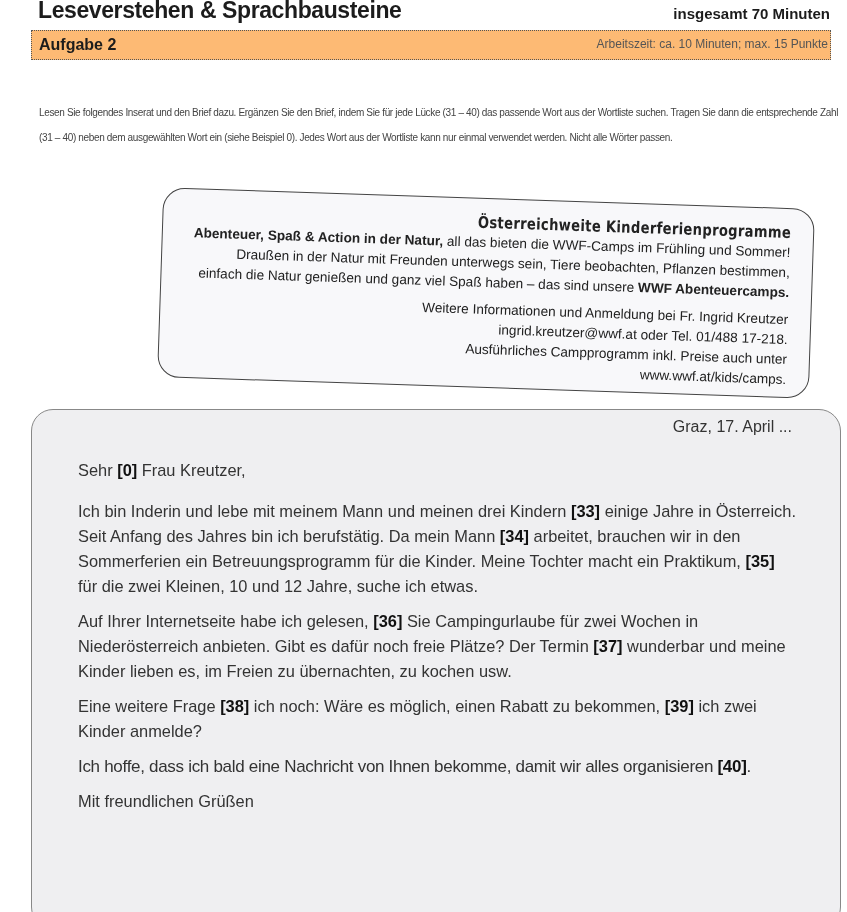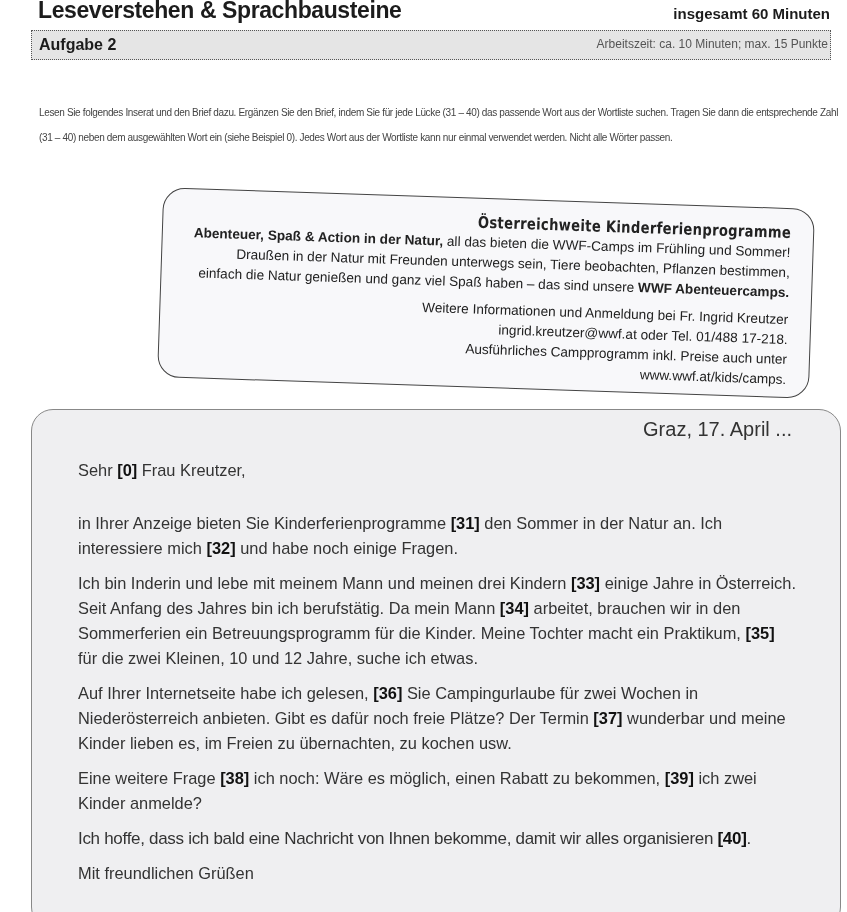--- a/index.html
+++ b/index.html
@@ -12,21 +12,21 @@
     position:absolute; left:38px; top:-3px;
     font-size:23px; font-weight:bold; color:#1c1c1c; letter-spacing:-0.4px;
     font-family:"Liberation Sans", sans-serif;
   }
   .header-total {
     position:absolute; right:17px; top:5px;
     font-size:15px; font-weight:bold; color:#1c1c1c;
   }
   .task-bar {
     position:absolute; left:31px; top:30px; width:800px; height:30px;
-    background:#e5e5e5; border:1px dotted #555; box-sizing:border-box;
+    background:#fdba74; border:1px dotted #555; box-sizing:border-box;
   }
   .task-label {
     position:absolute; left:7px; top:5px; font-size:16px; font-weight:bold; color:#1c1c1c;
   }
   .task-info {
     position:absolute; right:2px; top:6px; font-size:12px; color:#555;
   }
   .instructions {
     position:absolute; left:39px; top:100px; width:805px;
     font-size:10px; line-height:25px; color:#444; letter-spacing:-0.35px;
@@ -43,37 +43,37 @@
     font-family:"DejaVu Sans", sans-serif; transform:scaleX(0.82); transform-origin:right;
   }
   .ad-line { font-size:13.6px; line-height:20px; }
   .ad-line b { font-weight:bold; }
   .ad-contact { margin-top:7px; }
   .letter {
     position:absolute; left:31px; top:409px; width:810px; height:520px;
     background:#efeff1; border:1.2px solid #888; border-radius:22px; box-sizing:border-box;
   }
   .letter-date {
-    position:absolute; right:48px; top:8px; font-size:20px; color:#333;
+    position:absolute; right:48px; top:8px; font-size:16px; color:#333;
   }
   .letter-body {
     position:absolute; left:46px; top:48px; width:720px;
     font-size:16.4px; line-height:25px; color:#333;
   }
   .letter-body p { margin:0 0 10px 0; }
-  .letter-body .salutation { margin-bottom:28px; }
+  .letter-body .salutation { margin-bottom:16px; }
   .gap { font-weight:bold; color:#111; }
   .small-para { font-size:17px; letter-spacing:-0.3px; }
 </style>
 </head>
 <body>
 
 <div>
   <div class="header-title">Leseverstehen &amp; Sprachbausteine</div>
-  <div class="header-total">insgesamt 60 Minuten</div>
+  <div class="header-total">insgesamt 70 Minuten</div>
 </div>
 
 <div class="task-bar">
   <span class="task-label">Aufgabe 2</span>
   <span class="task-info">Arbeitszeit: ca. 10 Minuten; max. 15 Punkte</span>
 </div>
 
 <div class="instructions">
   <p>Lesen Sie folgendes Inserat und den Brief dazu. Ergänzen Sie den Brief, indem Sie für jede Lücke (31 – 40) das passende Wort aus der Wortliste suchen. Tragen Sie dann die entsprechende Zahl (31 – 40) neben dem ausgewählten Wort ein (siehe Beispiel 0). Jedes Wort aus der Wortliste kann nur einmal verwendet werden. Nicht alle Wörter passen.</p>
 </div>
@@ -89,21 +89,20 @@
     <div class="ad-line">Ausführliches Campprogramm inkl. Preise auch unter</div>
     <div class="ad-line">www.wwf.at/kids/camps.</div>
   </div>
 </div>
 
 <div class="letter">
   <div class="letter-date">Graz, 17. April ...</div>
   <div class="letter-body">
     <p class="salutation"><span>Sehr </span><span class="gap">[0]</span><span> Frau Kreutzer,</span></p>
 
-    <p><span>in Ihrer Anzeige bieten Sie Kinderferienprogramme </span><span class="gap">[31]</span><span> den Sommer in der Natur an. Ich interessiere mich </span><span class="gap">[32]</span><span> und habe noch einige Fragen.</span></p>
 
     <p><span>Ich bin Inderin und lebe mit meinem Mann und meinen drei Kindern </span><span class="gap">[33]</span><span> einige Jahre in Österreich. Seit Anfang des Jahres bin ich berufstätig. Da mein Mann </span><span class="gap">[34]</span><span> arbeitet, brauchen wir in den Sommerferien ein Betreuungsprogramm für die Kinder. Meine Tochter macht ein Praktikum, </span><span class="gap">[35]</span><span> für die zwei Kleinen, 10 und 12 Jahre, suche ich etwas.</span></p>
 
     <p><span>Auf Ihrer Internetseite habe ich gelesen, </span><span class="gap">[36]</span><span> Sie Campingurlaube für zwei Wochen in Niederösterreich anbieten. Gibt es dafür noch freie Plätze? Der Termin </span><span class="gap">[37]</span><span> wunderbar und meine Kinder lieben es, im Freien zu übernachten, zu kochen usw.</span></p>
 
     <p><span>Eine weitere Frage </span><span class="gap">[38]</span><span> ich noch: Wäre es möglich, einen Rabatt zu bekommen, </span><span class="gap">[39]</span><span> ich zwei Kinder anmelde?</span></p>
 
     <p class="small-para"><span>Ich hoffe, dass ich bald eine Nachricht von Ihnen bekomme, damit wir alles organisieren </span><span class="gap">[40]</span><span>.</span></p>
 
     <p>Mit freundlichen Grüßen</p>

